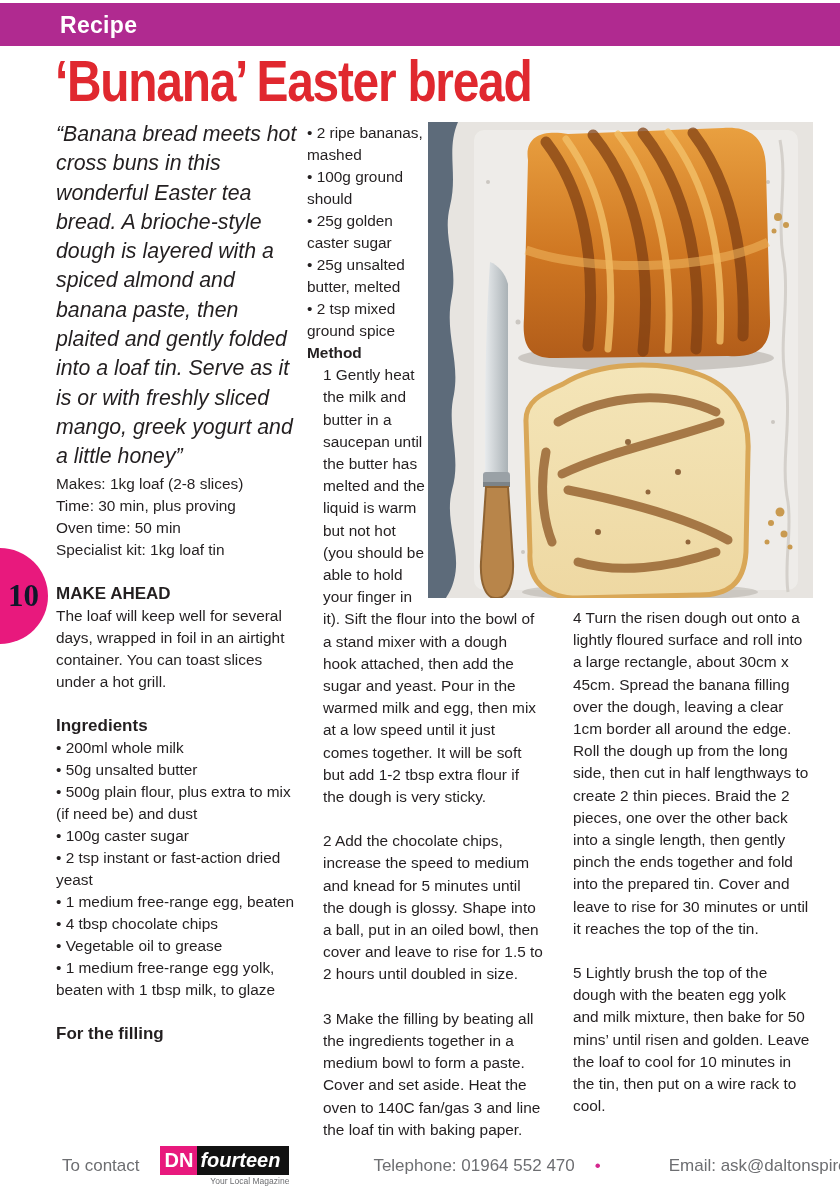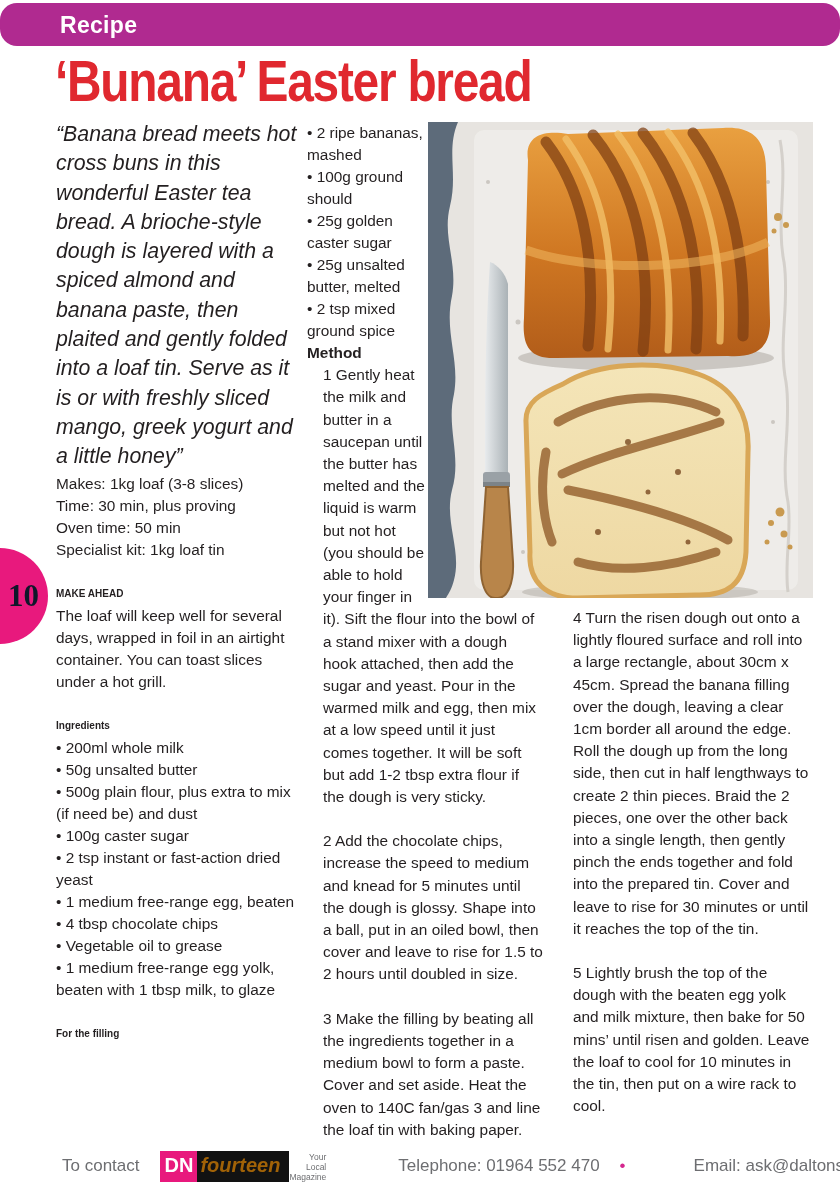--- a/index.html
+++ b/index.html
@@ -3,34 +3,34 @@
 <meta charset="utf-8">
 <style>
   * { margin:0; padding:0; box-sizing:border-box; }
   html,body { background:#ffffff; }
   .page {
     position:relative; width:840px; height:1191px; background:#ffffff;
     font-family:"Liberation Sans", sans-serif; color:#231f20; overflow:hidden;
     margin:0 auto;
   }
   
-  .header-bar { position:absolute; top:3px; left:0; width:840px; height:43px; background:#b02a90;border-radius:17px; }
+  .header-bar { position:absolute; top:3px; left:0; width:840px; height:43px; background:#b02a90; }
   .header-label { position:absolute; left:60px; top:9px; font-size:23px; font-weight:bold; color:#ffffff; letter-spacing:.3px; }
   .title {
     position:absolute; left:55px; top:48px; font-size:57px; font-weight:bold;
     color:#e0282f; white-space:nowrap; letter-spacing:-1.5px;
     transform:scaleX(.84); transform-origin:left top;
   }
   
   .col-left  { position:absolute; left:56px;  top:120px; width:244px; }
   .col-mid   { position:absolute; left:307px; top:122px; width:236px; font-size:15.4px; line-height:22.2px; }
   .col-right { position:absolute; left:557px; top:607px; width:253px; font-size:15.4px; line-height:22.2px; }
   .quote { font-size:21.3px; line-height:29.3px; font-style:italic; margin-bottom:1px; }
   .details-list { font-size:15.4px; line-height:22px; }
-  .subhead { font-weight:bold; font-size:10px; line-height:22px; margin-top:22px; }
+  .subhead { font-weight:bold; font-size:17px; line-height:22px; margin-top:22px; }
   .body-text { font-size:15.4px; line-height:22px; }
   .ing-item { font-size:15.4px; line-height:22px; }
   .photo-spacer { float:right; width:118px; height:482px; }
   .para { margin:0 0 22px 16px; }
   .para:last-child { margin-bottom:0; }
   .method-head { font-weight:bold; }
   
   .photo { position:absolute; left:428px; top:122px; width:385px; height:476px; }
   
   .page-circle {
@@ -38,24 +38,24 @@
     border-radius:50%; background:#e8197d;
     display:flex; align-items:center; justify-content:flex-end; padding-right:9px;
   }
   .page-number { font-family:"Liberation Serif", serif; font-weight:bold; font-size:31px; color:#0f172a; }
   
   .footer {
     position:absolute; left:62px; top:1144px; width:748px; height:44px;
     display:flex; align-items:center; gap:20px; color:#6d6e71; font-size:17px;
   }
   .footer-prefix { white-space:nowrap; }
-  .logo { display:flex; flex-direction:row; margin-right:4px; }
+  .logo { display:flex; flex-direction:column; margin-right:16px; }
   .logo-top { display:flex; align-items:stretch; background:#121212; }
   .logo-dn { background:#e8197d; color:#ffffff; font-weight:bold; font-size:20px; padding:3px 4px 3px 5px; }
-  .logo-name { color:#a16207; font-weight:bold; font-style:italic; font-size:20px; padding:3px 9px 3px 3px; }
+  .logo-name { color:#ffffff; font-weight:bold; font-style:italic; font-size:20px; padding:3px 9px 3px 3px; }
   .logo-tagline { font-size:8.5px; color:#6d6e71; text-align:right; margin-top:1px; }
   .dot { color:#d4278e; font-size:17px; }
   .footer-item { white-space:nowrap;margin-left:48px; }
 </style>
 </head>
 <body>
 
 <div class="page">
 
   <div class="header-bar">
@@ -63,21 +63,21 @@
   </div>
   <div class="title">‘Bunana’ Easter bread</div>
 
   <div class="page-circle">
     <span class="page-number">10</span>
   </div>
 
   <div class="col-left">
     <div class="quote">“Banana bread meets hot cross buns in this wonderful Easter tea bread. A brioche-style dough is layered with a spiced almond and banana paste, then plaited and gently folded into a loaf tin. Serve as it is or with freshly sliced mango, greek yogurt and a little honey”</div>
     <div class="details-list">
-        <div class="detail-item">Makes: 1kg loaf (3-8 slices)</div>
+        <div class="detail-item">Makes: 1kg loaf (2-8 slices)</div>
         <div class="detail-item">Time: 30 min, plus proving</div>
         <div class="detail-item">Oven time: 50 min</div>
         <div class="detail-item">Specialist kit: 1kg loaf tin</div>
       </div>
     <div class="subhead">MAKE AHEAD</div>
     <div class="body-text">The loaf will keep well for several days, wrapped in foil in an airtight container. You can toast slices under a hot grill.</div>
     <div class="subhead">Ingredients</div>
     <div>
         <div class="ing-item">• 200ml whole milk</div>
         <div class="ing-item">• 50g unsalted butter</div>

